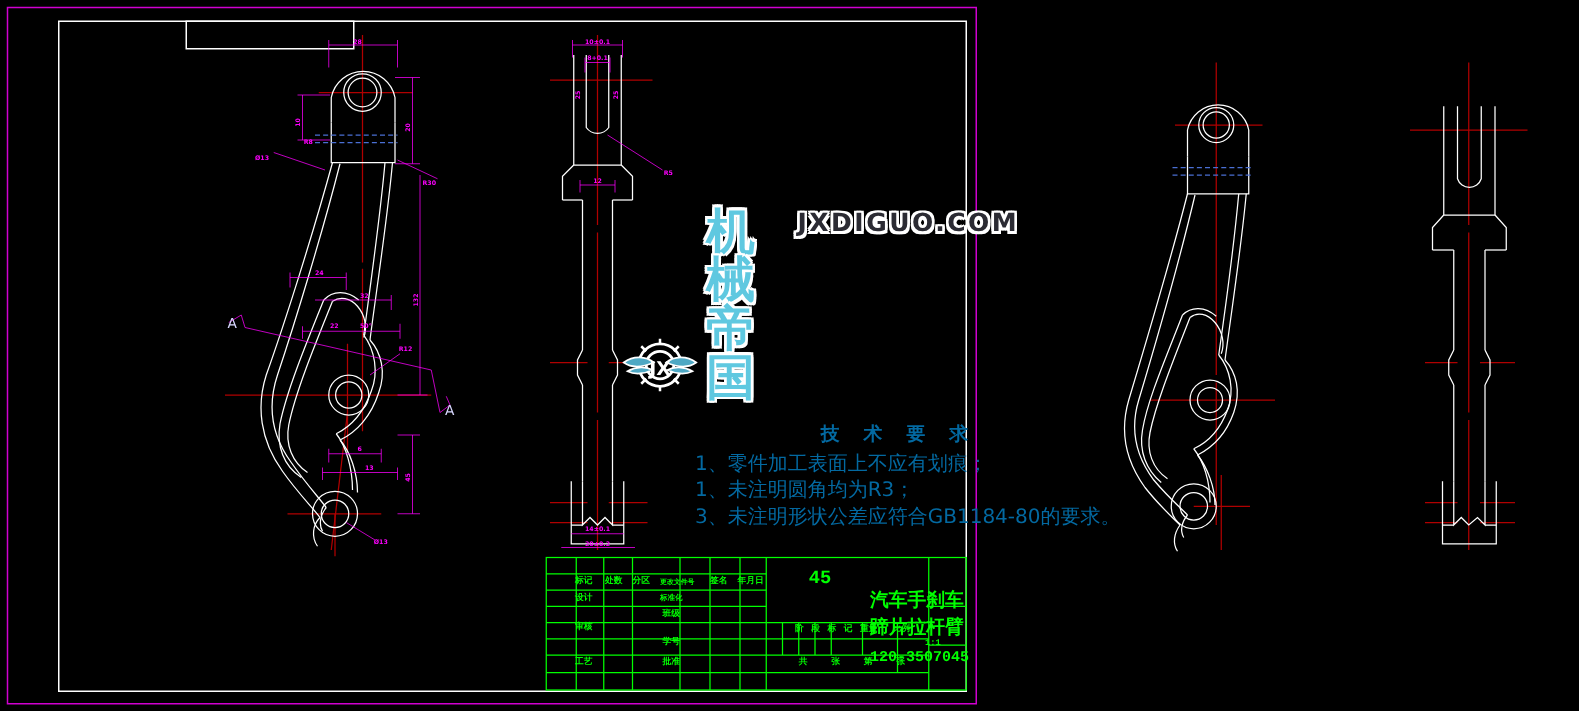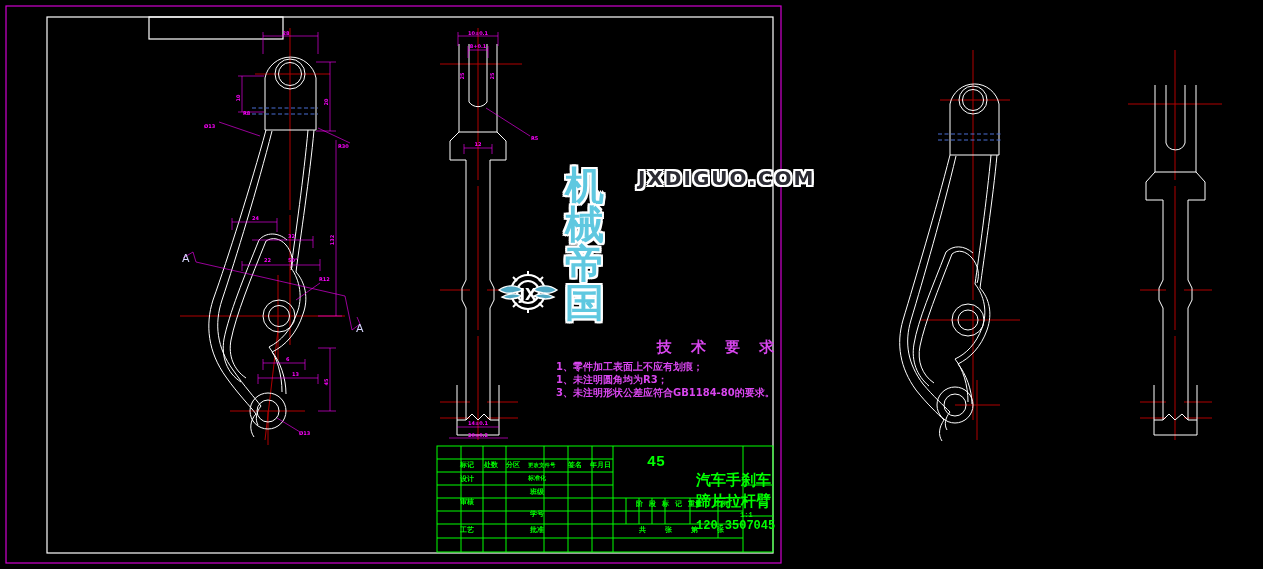--- a/index.html
+++ b/index.html
@@ -12,25 +12,25 @@
   .wm-logo{width:62px;height:60px;position:relative;flex:0 0 auto;}
   .wm-txt{display:flex;flex-direction:row;line-height:1;}
   .wm-cn{font-family:"DejaVu Sans",sans-serif;font-size:39px;font-weight:bold;
          color:#5fc8e0;letter-spacing:1px;
          text-shadow:-2px -2px 0 #fff,2px -2px 0 #fff,-2px 2px 0 #fff,2px 2px 0 #fff,
                      0 -2px 0 #fff,0 2px 0 #fff,-2px 0 0 #fff,2px 0 0 #fff;}
   .wm-en{font-family:"DejaVu Sans",sans-serif;font-size:20px;font-weight:bold;
          color:#2b2b33;letter-spacing:2px;margin-top:2px;
          text-shadow:-2px -2px 0 #fff,2px -2px 0 #fff,-2px 2px 0 #fff,2px 2px 0 #fff,
                      0 -2px 0 #fff,0 2px 0 #fff,-2px 0 0 #fff,2px 0 0 #fff;padding-left:33px;}
-  .tr{position:absolute;left:556px;top:338px;width:300px;color:#d946ef;
+  .tr{position:absolute;left:556px;top:338px;width:300px;color:#0369a1;
       font-family:"DejaVu Sans",sans-serif;}
   .tr-title{font-size:15px;font-weight:bold;letter-spacing:7px;text-align:center;
             padding-left:26px;margin-bottom:3px;}
-  .tr-item{font-size:10px;font-weight:bold;line-height:1.32;white-space:nowrap;}
+  .tr-item{font-size:16px;font-weight:normal;line-height:1.32;white-space:nowrap;}
   .tbtxt{position:absolute;color:#0f0;font-family:Liberation Mono, monospace;
          font-weight:bold;line-height:1;white-space:nowrap;padding-left:20px;}
   .dim{fill:#f0f;font-family:"DejaVu Sans",sans-serif;font-size:5px;font-weight:bold;}
   .dimline{stroke:#f0f;stroke-width:.6;fill:none;}
   .part{stroke:#fff;stroke-width:1;fill:none;}
   .center{stroke:#b00000;stroke-width:1;fill:none;}
   .hidden-b{stroke:#4a6fd4;stroke-width:1;fill:none;stroke-dasharray:4 2.5;}
   .frame{stroke:#fff;stroke-width:1.2;fill:none;}
   .border-m{stroke:#d000d0;stroke-width:1.2;fill:none;}
   .tbl{stroke:#0f0;stroke-width:1;fill:none;}

